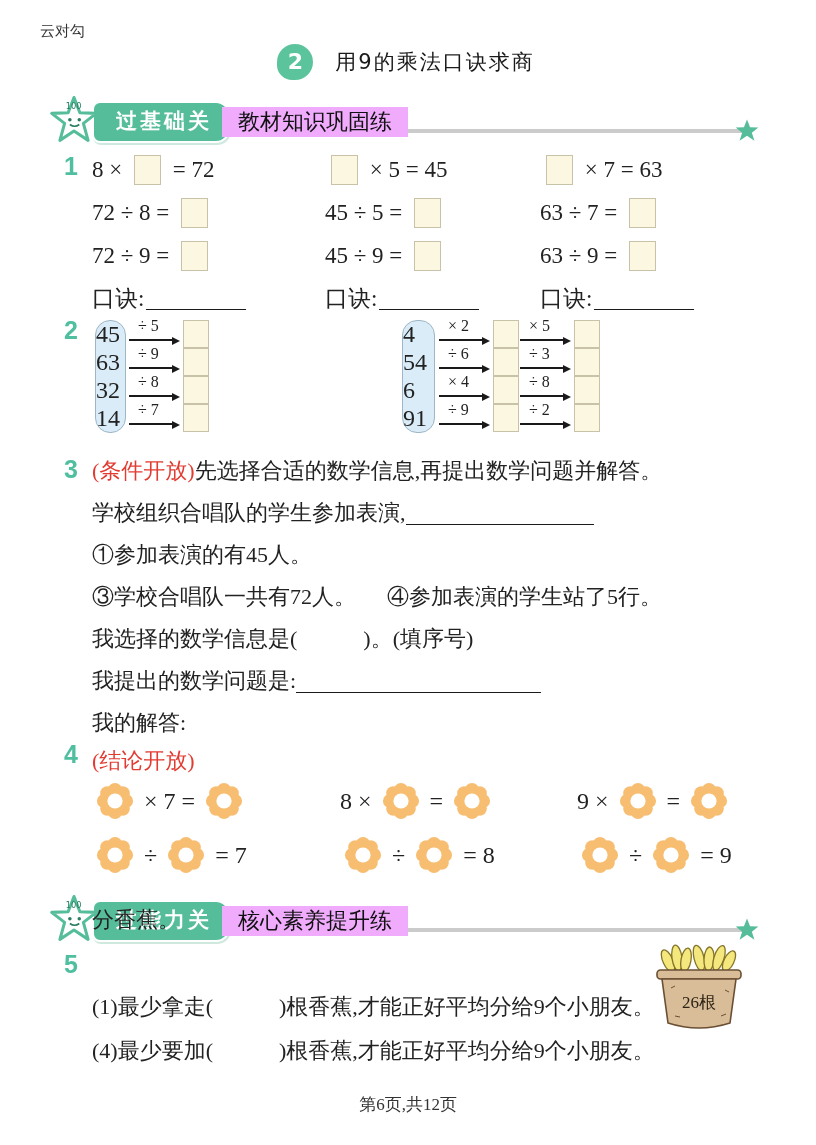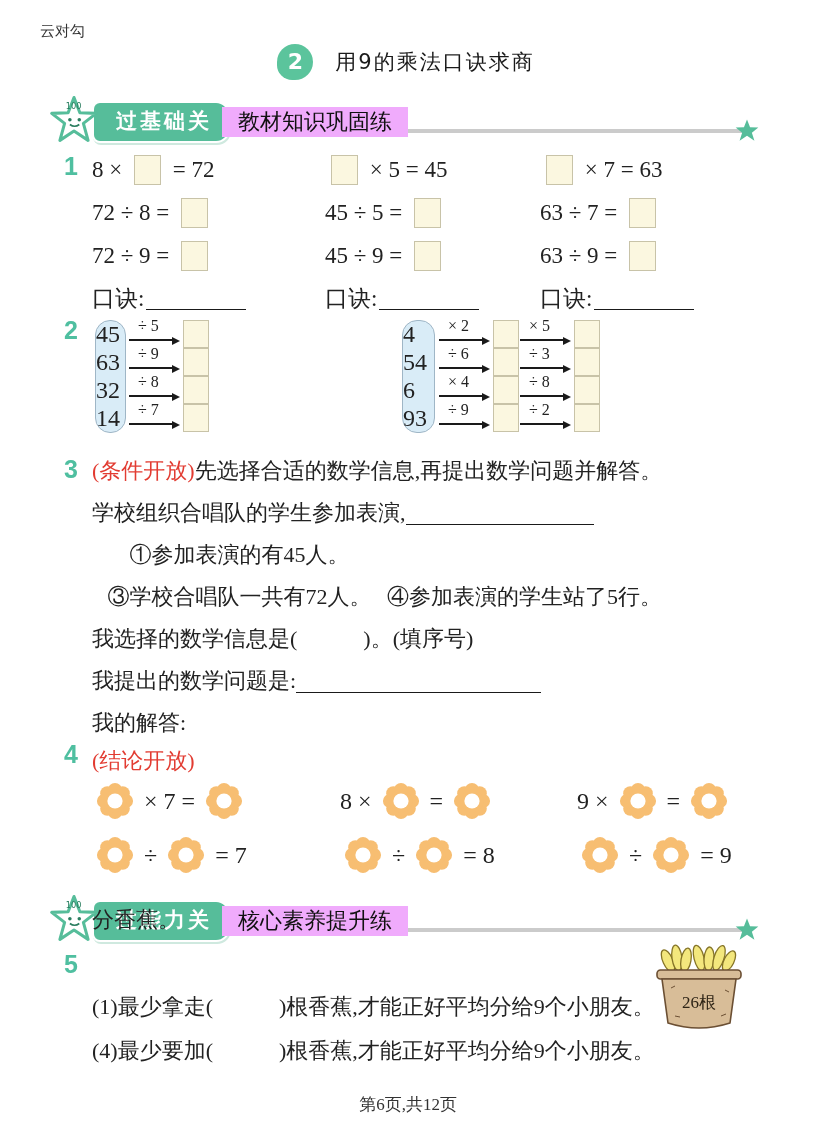--- a/index.html
+++ b/index.html
@@ -52,21 +52,21 @@
   .chain-row{height:28px;display:flex;align-items:center;}
   .arrow{position:relative;width:52px;height:26px;flex:none;}
   .arrow::before{content:'';position:absolute;left:1px;right:6px;bottom:6px;height:1.7px;background:#1a1a1a;}
   .arrow::after{content:'';position:absolute;right:0;bottom:2.2px;width:0;height:0;
                 border-left:8px solid #1a1a1a;border-top:4.7px solid transparent;border-bottom:4.7px solid transparent;}
   .op{position:absolute;top:-4px;left:10px;font-size:16px;white-space:pre;}
   .chain-box{width:24px;height:26px;margin:0 0 0 3px;vertical-align:0;}
 
   
   .p3-block{position:absolute;left:92px;top:450px;width:630px;}
-  .p3line{height:42px;display:flex;align-items:center;font-size:22px;white-space:pre;text-align:center;}
+  .p3line{height:42px;display:flex;align-items:center;font-size:22px;white-space:pre;}
   .opt-first{display:inline-block;width:295px;}
   .intro-blank{width:188px;}
   .question-blank{width:245px;}
 
   
   .p4-grid{position:absolute;left:92px;top:781px;display:grid;grid-template-columns:248px 237px auto;
            grid-row-gap:14px;}
   .p4eq{height:40px;display:flex;align-items:center;font-size:24px;}
   .flower{width:38px;height:38px;flex:none;margin:0 4px;}
 
@@ -193,21 +193,21 @@
         <span class="arrow">
           <i class="op" style="font-style: normal;">÷ 7</i>
         </span>
         <span class="ansbox chain-box"></span>
       </div>
     </div>
   <div class="pill" style="left:402px;top:320px;width:33px;height:113px;">
       <div>4</div>
       <div>54</div>
       <div>6</div>
-      <div>93</div>
+      <div>91</div>
     </div>
   <div class="chains" style="left:438px;top:320px;">
       <div class="chain-row">
         <span class="arrow">
           <i class="op" style="font-style: normal;">× 2</i>
         </span>
         <span class="ansbox chain-box"></span>
         <span class="arrow">
           <i class="op" style="font-style: normal;">× 5</i>
         </span>

